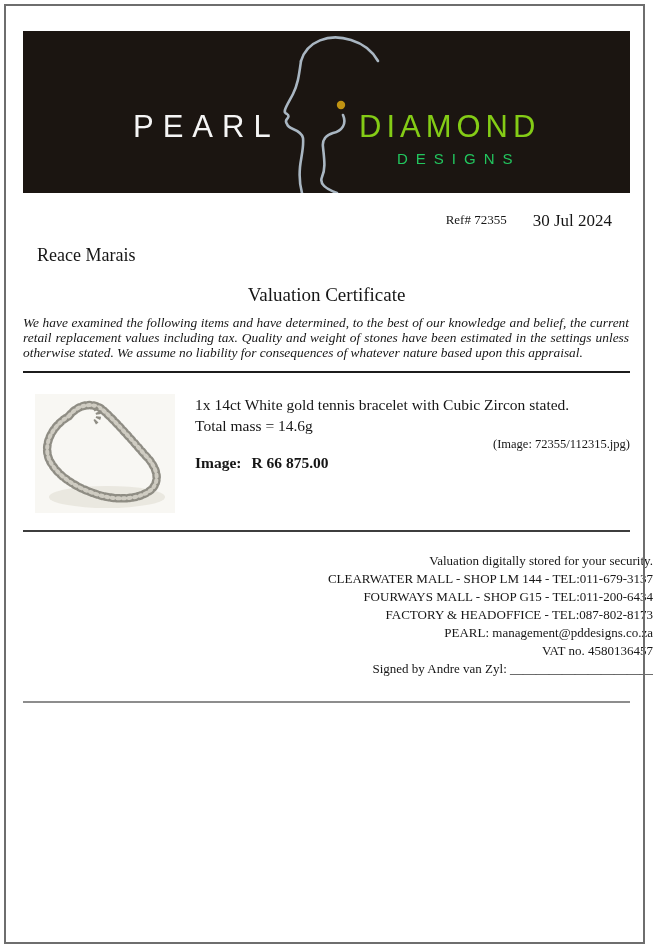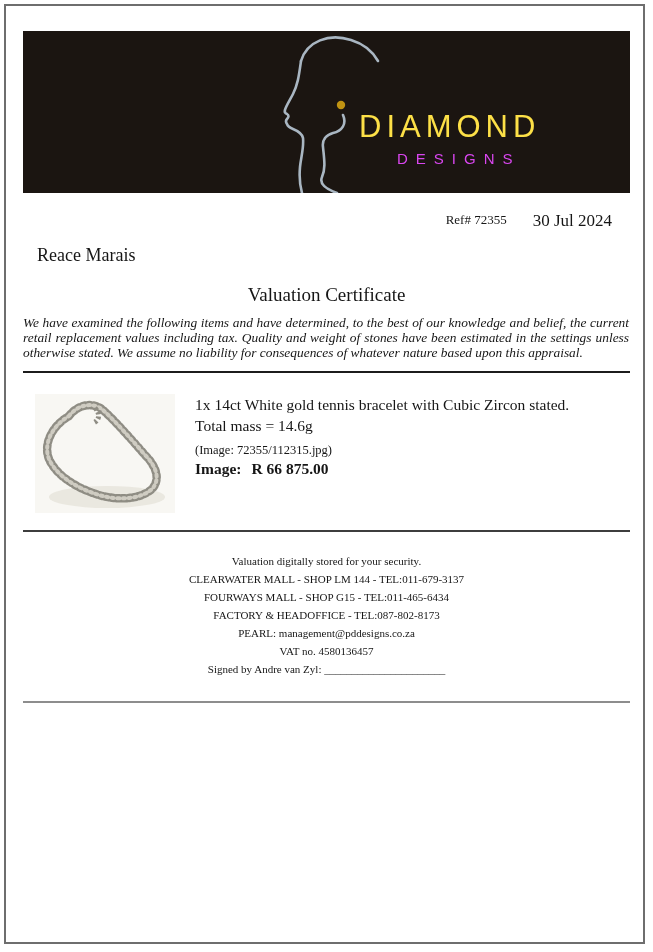--- a/index.html
+++ b/index.html
@@ -5,55 +5,56 @@
   html,body{margin:0;padding:0;background:#ffffff;}
   .canvas{position:relative;width:653px;height:952px;background:#ffffff;overflow:hidden;
           font-family:"Liberation Serif", serif;color:#161616;}
   .frame{position:absolute;left:4px;top:4px;width:641px;height:940px;
          border:2px solid #6e6e6e;box-sizing:border-box;pointer-events:none;}
   
   .banner{position:absolute;left:23px;top:31px;width:607px;height:162px;background:#1b1511;overflow:hidden;}
   .brand-pearl{position:absolute;left:110px;top:78px;font-family:"Liberation Sans",sans-serif;
                font-size:31px;font-weight:400;letter-spacing:9px;color:#f5f5f5;}
   .brand-diamond{position:absolute;left:336px;top:78px;font-family:"Liberation Sans",sans-serif;
-               font-size:31px;font-weight:400;letter-spacing:5px;color:#fde047;}
+               font-size:31px;font-weight:400;letter-spacing:5px;color:#84cc16;}
   .brand-designs{position:absolute;left:374px;top:119px;font-family:"Liberation Sans",sans-serif;
-               font-size:15px;font-weight:400;letter-spacing:8px;color:#d946ef;}
+               font-size:15px;font-weight:400;letter-spacing:8px;color:#22c55e;}
   .face-svg{position:absolute;left:248px;top:0px;}
   
   .ref-row{position:absolute;top:211px;right:41px;white-space:nowrap;}
   .ref-no{font-size:13px;vertical-align:2px;}
   .doc-date{font-size:17px;margin-left:22px;}
   .client-name{position:absolute;left:37px;top:245px;font-size:18px;}
   .doc-title{position:absolute;left:0;top:284px;width:653px;text-align:center;font-size:19px;}
   .disclaimer{position:absolute;left:23px;top:315px;width:606px;font-size:13.4px;
               font-style:italic;line-height:15px;text-align:justify;}
   .rule{position:absolute;left:23px;width:607px;height:2px;}
   .rule1{top:371px;background:#1c1c1c;}
   .rule2{top:530px;background:#3d3d3d;}
   .rule3{top:701px;background:#8d8d8d;}
   
   .item-photo{position:absolute;left:35px;top:394px;width:140px;height:119px;background:#f8f7f3;}
   .item-text{position:absolute;left:195px;top:396px;width:435px;}
   .item-desc{font-size:15.5px;line-height:17px;}
   .item-mass{font-size:15.5px;line-height:17px;margin-top:4px;}
-  .item-imgref{font-size:12.5px;line-height:14px;margin-top:9px;}
+  .item-imgref{font-size:12.5px;line-height:14px;margin-top:3px;text-align:right;}
   .item-value{font-size:15.5px;line-height:17px;margin-top:3px;font-weight:bold;}
   .item-value .amt{margin-left:10px;}
   
-  .footer{position:absolute;left:0;top:552px;width:653px;text-align:center;
-          font-size:11px;line-height:18px;}
+  .footer{position:absolute;left:0;top:552px;width:653px;text-align:right;
+          font-size:13px;line-height:18px;}
   .footer div{white-space:nowrap;}
 </style>
 </head>
 <body>
 
 <div class="canvas">
 
   <div class="banner">
+    <span class="brand-pearl">PEARL</span>
 
     <svg class="face-svg" width="112" height="162" viewBox="0 0 112 162">
 
       <path d="M 30 30 C 36 10, 58 2, 80 9 C 93 13, 102 21, 107 30" fill="none" stroke="#a9b6c2" stroke-width="2.6" stroke-linecap="round"></path>
 
       <path d="M 30 30 C 28 44, 27 53, 22 63 C 19 69, 15 75, 14 79
                Q 13 82, 16 83 Q 19 85, 16 88 Q 14 90, 16 93 Q 17 96, 22 98
                C 27 100, 31 102, 32 107 C 33 117, 30 126, 29 136
                C 28 147, 29 155, 31 162" fill="none" stroke="#a9b6c2" stroke-width="2.6" stroke-linecap="round"></path>
 
@@ -99,21 +100,21 @@
     <div class="item-value">
       <span>Image:</span><span class="amt">R 66 875.00</span>
     </div>
   </div>
 
   <div class="rule rule2"></div>
 
   <div class="footer">
     <div>Valuation digitally stored for your security.</div>
     <div>CLEARWATER MALL - SHOP LM 144 - TEL:011-679-3137</div>
-    <div>FOURWAYS MALL - SHOP G15 - TEL:011-465-6434</div>
+    <div>FOURWAYS MALL - SHOP G15 - TEL:011-200-6434</div>
     <div>FACTORY &amp; HEADOFFICE - TEL:087-802-8173</div>
     <div>PEARL: management@pddesigns.co.za</div>
     <div>VAT no. 4580136457</div>
     <div>
       <span>Signed by Andre van Zyl:</span>
       <span>______________________</span>
     </div>
   </div>
 
   <div class="rule rule3"></div>

